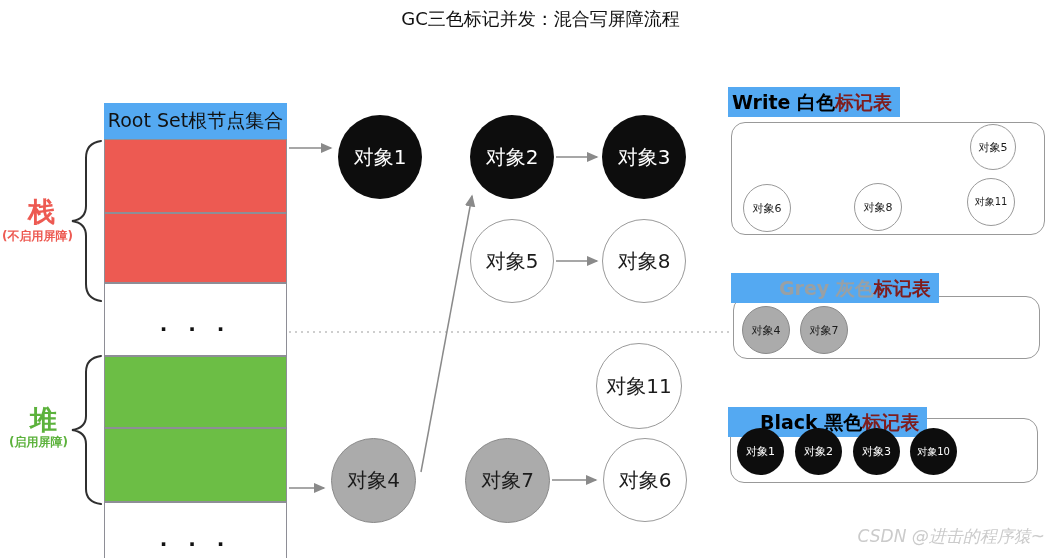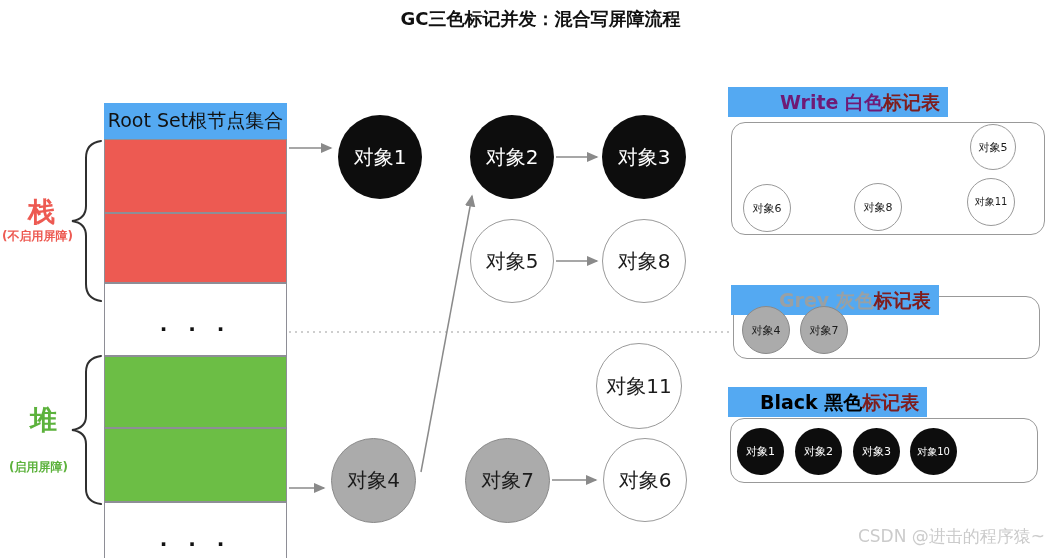--- a/index.html
+++ b/index.html
@@ -1,21 +1,21 @@
 <!DOCTYPE html>
 <html><head>
 <meta charset="utf-8">
 <style>
   html,body{margin:0;padding:0;background:#fff;}
   #canvas{position:relative;width:1051px;height:558px;background:#fff;overflow:hidden;
           font-family:"DejaVu Sans","Liberation Sans",sans-serif;}
   .abs{position:absolute;}
   
   .titles{left:30px;top:6px;width:1021px;text-align:center;z-index:5;}
-  .title{font-size:18px;font-weight:bold;color:#111;line-height:26px;}
+  .title{font-size:18px;font-weight:normal;color:#111;line-height:26px;}
   .subtitle{font-size:19px;font-weight:bold;color:#111;line-height:26px;}
   
   .prog{left:108px;top:57px;width:176px;height:46px;background:#F0CE2B;z-index:2;
         display:flex;align-items:center;justify-content:center;color:#fff;font-weight:bold;font-size:20px;}
   .rootset{left:104px;top:103px;width:183px;height:36px;background:#54A9F2;z-index:2;
         display:flex;align-items:center;justify-content:center;color:#111;font-size:19px;white-space:nowrap;}
   .memstack{left:104px;top:139px;width:183px;height:419px;border:1px solid #8e8e96;box-sizing:border-box;z-index:1;}
   .seg{width:100%;}
   .seg.red{background:#ED5A52;}
   .seg.green{background:#6CBE45;}
@@ -29,32 +29,32 @@
   
   .node{border-radius:50%;display:flex;align-items:center;justify-content:center;
         font-size:20px;z-index:4;box-sizing:border-box;}
   .node.black{background:#0d0d0d;color:#fff;}
   .node.white{background:#fff;border:1.5px solid #9a9a9a;color:#1b1b1b;}
   .node.grey{background:#ABABAB;border:1.5px solid #8a8a8a;color:#1b1b1b;}
   
   .tbl-box{background:#fff;border:1.5px solid #999;border-radius:14px;z-index:2;box-sizing:border-box;}
   .tbl-header{background:#54A9F2;font-weight:bold;font-size:19px;line-height:28px;
               padding:1px 8px 1px 4px;z-index:3;white-space:nowrap;}
-  .hd-white{color:#701a75;margin-left:48px;}
+  .hd-white{color:#000000;}
   .hd-grey{color:#99a0a4;}
   .hd-black{color:#000;}
   .hd-suffix{color:#7f1d1d;}
   .chip{border-radius:50%;display:flex;align-items:center;justify-content:center;
         font-size:11px;z-index:4;box-sizing:border-box;}
   .chip.white{background:#fff;border:1px solid #9a9a9a;color:#1b1b1b;}
   .chip.grey{background:#ABABAB;border:1px solid #8a8a8a;color:#1b1b1b;}
   .chip.black{background:#0d0d0d;color:#fff;}
   .chip.small-font{font-size:10px;}
   
-  .watermark{right:6px;bottom:10px;color:#cbcbcb;font-size:17px;z-index:5;}
+  .watermark{right:6px;bottom:10px;color:#cbcbcb;font-size:17px;z-index:5;font-style:italic;}
   svg.overlay{position:absolute;left:0;top:0;z-index:3;pointer-events:none;}
 </style>
 </head>
 <body>
 
 <div id="canvas">
 
   <div class="abs titles">
     <div class="title">GC三色标记并发：混合写屏障流程</div>
   </div>
@@ -75,21 +75,21 @@
     <div class="seg green" style="height:72px"></div>
     <div class="divider"></div>
     <div class="seg white" style="height:56px">
       <span class="dots" style="margin-top:26px">· · ·</span>
     </div>
   </div>
 
   <div class="abs brace-label red-txt" style="left:28px;top:194px;">栈</div>
   <div class="abs brace-note red-txt" style="left:2px;top:228px;">(不启用屏障)</div>
   <div class="abs brace-label green-txt" style="left:30px;top:402px;">堆</div>
-  <div class="abs brace-note green-txt" style="left:9px;top:434px;margin-top:25px;">(启用屏障)</div>
+  <div class="abs brace-note green-txt" style="left:9px;top:434px;">(启用屏障)</div>
 
   <svg class="overlay" width="1051" height="558">
     <defs>
       <marker id="arrow" markerWidth="9" markerHeight="8" refX="7" refY="3.5" orient="auto">
         <path d="M0,0 L8,3.5 L0,7 Z" fill="#8a8a8a"></path>
       </marker>
     </defs>
     <path d="M101,141 Q86,143 86,158 L86,206 Q86,219 72,221 Q86,223 86,236 L86,284 Q86,299 101,301" fill="none" stroke="#2f2f2f" stroke-width="2" stroke-linecap="round"></path>
     <path d="M101,356 Q86,358 86,372 L86,416 Q86,428 72,430 Q86,432 86,444 L86,489 Q86,502 101,504" fill="none" stroke="#2f2f2f" stroke-width="2" stroke-linecap="round"></path>
     <line x1="289" y1="332" x2="731" y2="332" stroke="#bfbfbf" stroke-width="1.5" stroke-dasharray="2,4"></line>
@@ -114,28 +114,28 @@
   <div class="abs tbl-box" style="left:731px;top:122px;width:314px;height:113px;"></div>
   <div class="abs tbl-header" style="left:728px;top:87px;">
     <span class="hd-white">Write 白色</span><span class="hd-suffix">标记表</span>
   </div>
   <div class="abs chip white" style="left:970px;top:124px;width:46px;height:46px;">对象5</div>
   <div class="abs chip white" style="left:743px;top:184px;width:48px;height:48px;">对象6</div>
   <div class="abs chip white" style="left:854px;top:183px;width:48px;height:48px;">对象8</div>
   <div class="abs chip white small-font" style="left:967px;top:178px;width:48px;height:48px;">对象11</div>
 
   <div class="abs tbl-box" style="left:733px;top:296px;width:307px;height:63px;"></div>
-  <div class="abs tbl-header" style="left:731px;top:285px;padding-left:48px;">
+  <div class="abs tbl-header" style="left:731px;top:273px;padding-left:48px;">
     <span class="hd-grey">Grey 灰色</span><span class="hd-suffix">标记表</span>
   </div>
   <div class="abs chip grey" style="left:742px;top:306px;width:48px;height:48px;">对象4</div>
   <div class="abs chip grey" style="left:800px;top:306px;width:48px;height:48px;">对象7</div>
 
   <div class="abs tbl-box" style="left:730px;top:418px;width:308px;height:65px;"></div>
-  <div class="abs tbl-header" style="left:728px;top:387px;padding-left:32px;">
+  <div class="abs tbl-header" style="left:728px;top:407px;padding-left:32px;">
     <span class="hd-black">Black 黑色</span><span class="hd-suffix">标记表</span>
   </div>
   <div class="abs chip black" style="left:737px;top:428px;width:47px;height:47px;">对象1</div>
   <div class="abs chip black" style="left:795px;top:428px;width:47px;height:47px;">对象2</div>
   <div class="abs chip black" style="left:853px;top:428px;width:47px;height:47px;">对象3</div>
   <div class="abs chip black small-font" style="left:910px;top:428px;width:47px;height:47px;">对象10</div>
 
   <div class="abs watermark">CSDN @进击的程序猿~</div>
 
 </div>

